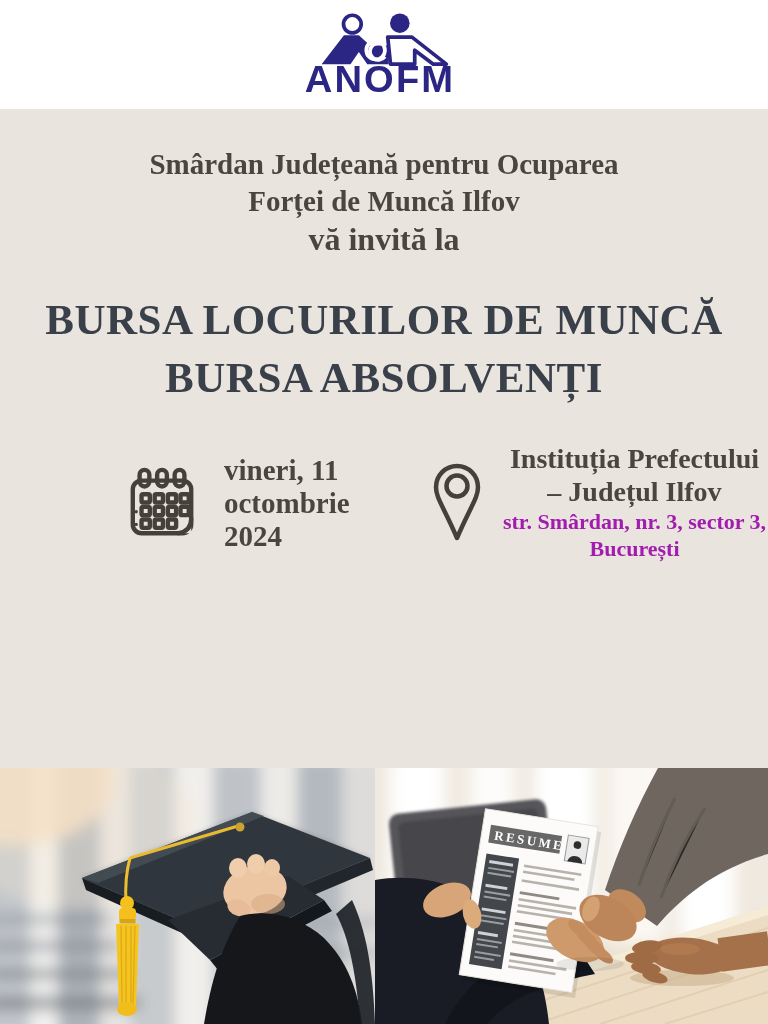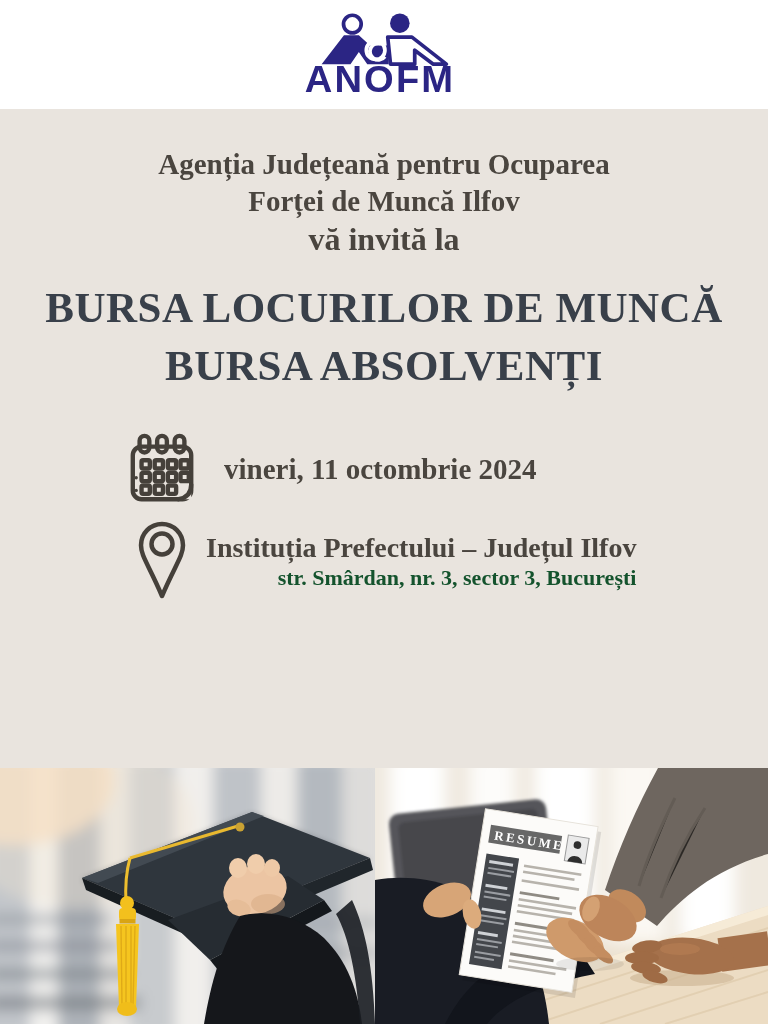--- a/index.html
+++ b/index.html
@@ -29,38 +29,38 @@
   
   .intro{
     margin-top:37px;text-align:center;
     color:#4a453f;font-weight:bold;
     font-size:29px;line-height:1.26;
   }
   .intro .line3{font-size:32px;}
 
   
   .event-title{
-    margin-top:20px;text-align:center;
+    margin-top:32px;text-align:center;
     color:#39404a;font-weight:bold;
     font-size:43px;line-height:1.35;letter-spacing:0.5px;
   }
 
   
   .details{
     margin:36px 0 0 124px;
-    display:flex;flex-direction:column;gap:14px;
+    display:flex;flex-direction:row;gap:14px;
   }
   .detail-row{display:flex;align-items:center;}
   .icon-box{width:76px;display:flex;justify-content:center;flex:0 0 76px;}
   .detail-text{
     margin-left:24px;color:#4a453f;font-weight:bold;font-size:29px;
   }
-  .loc-block{margin-left:6px;text-align:right;}
+  .loc-block{margin-left:6px;text-align:center;}
   .loc-name{color:#4a453f;font-weight:bold;font-size:28px;line-height:1.15;}
-  .loc-address{color:#14532d;font-weight:bold;font-size:22px;line-height:1.25;}
+  .loc-address{color:#a21caf;font-weight:bold;font-size:22px;line-height:1.25;}
   .icon-stroke{stroke:#45403a;fill:none;stroke-width:4.5;stroke-linecap:round;stroke-linejoin:round;}
 
   
   .photos{position:absolute;left:0;top:768px;width:768px;height:256px;display:flex;}
   .photo{display:block;height:256px;}
   .photo svg{display:block;width:100%;height:100%;}
   .photo-left{width:375px;}
   .photo-right{width:393px;}
 </style>
 </head>
@@ -79,21 +79,21 @@
         <path d="M79,27 H105 L142,56 H128 L108,41 V56 H82 Z" fill="#ffffff" stroke="#2b2584" stroke-width="4" stroke-linejoin="round"></path>
 
         <circle cx="66" cy="41" r="10" fill="none" stroke="#ffffff" stroke-width="4"></circle>
         <path d="M72,34 a9,9 0 1 0 4,14" fill="none" stroke="#ffffff" stroke-width="4"></path>
       </svg>
       <div class="logo-word">ANOFM</div>
     </div>
   </header>
 
   <div class="intro">
-    <div>Agenția Județeană pentru Ocuparea</div>
+    <div>Smârdan Județeană pentru Ocuparea</div>
     <div>Forței de Muncă Ilfov</div>
     <div class="line3">vă invită la</div>
   </div>
 
   <div class="event-title">
     <div>BURSA LOCURILOR DE MUNCĂ</div>
     <div>BURSA ABSOLVENȚI</div>
   </div>
 
   <div class="details">

